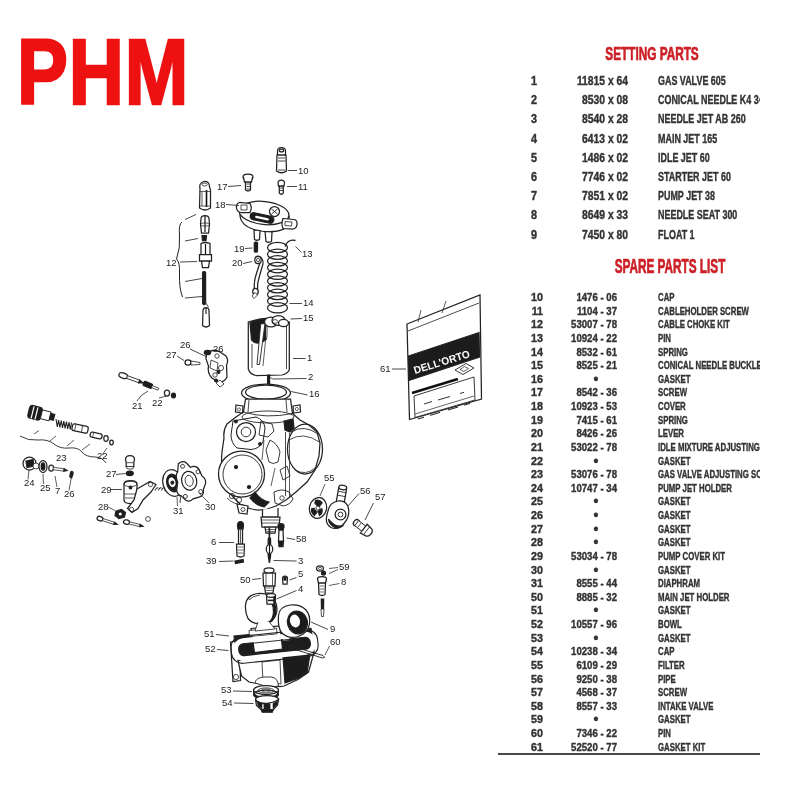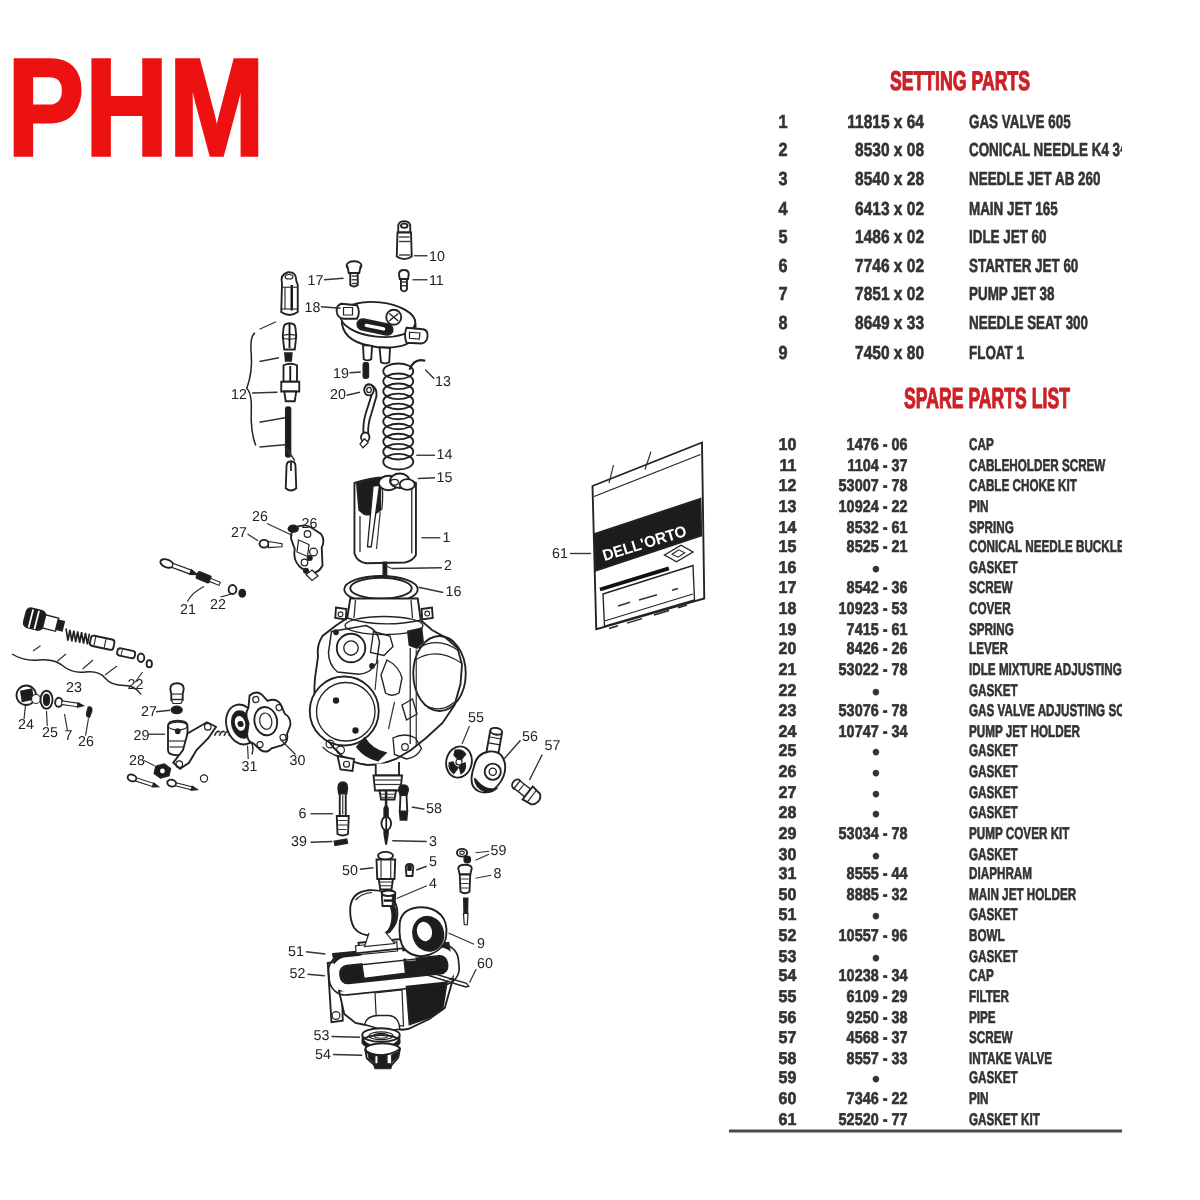--- a/index.html
+++ b/index.html
@@ -1,17 +1,17 @@
 <!DOCTYPE html>
 <html><head>
 <meta charset="utf-8">
 <style>
   html,body{margin:0;padding:0;background:#fff;}
   #page{position:relative;width:748px;height:800px;background:#fff;overflow:hidden;filter:blur(0.45px);
-        font-family:"Liberation Sans",sans-serif;}
+        font-family:"Liberation Sans",sans-serif;margin-left:12px;}
   .phm{position:absolute;left:5px;top:20px;color:#ee1111;font-weight:bold;
        font-size:92px;letter-spacing:1px;-webkit-text-stroke:2.4px #ee1111;transform:scaleX(0.83);transform-origin:left top;}
   .hd{position:absolute;color:#cc2127;font-weight:bold;font-size:18px;white-space:nowrap;-webkit-text-stroke:0.7px #cc2127;
       transform:translateX(-50%) scaleX(0.655);}
   .col{position:absolute;color:#333;font-weight:bold;white-space:pre;line-height:19.2px;
        font-size:12.6px;-webkit-text-stroke:0.4px #333;}
   .s{line-height:13.62px;font-size:11.3px;}
   .ra{text-align:right;transform-origin:right top;}
   .la{transform-origin:left top;}
   .ca{text-align:center;transform-origin:center top;}

